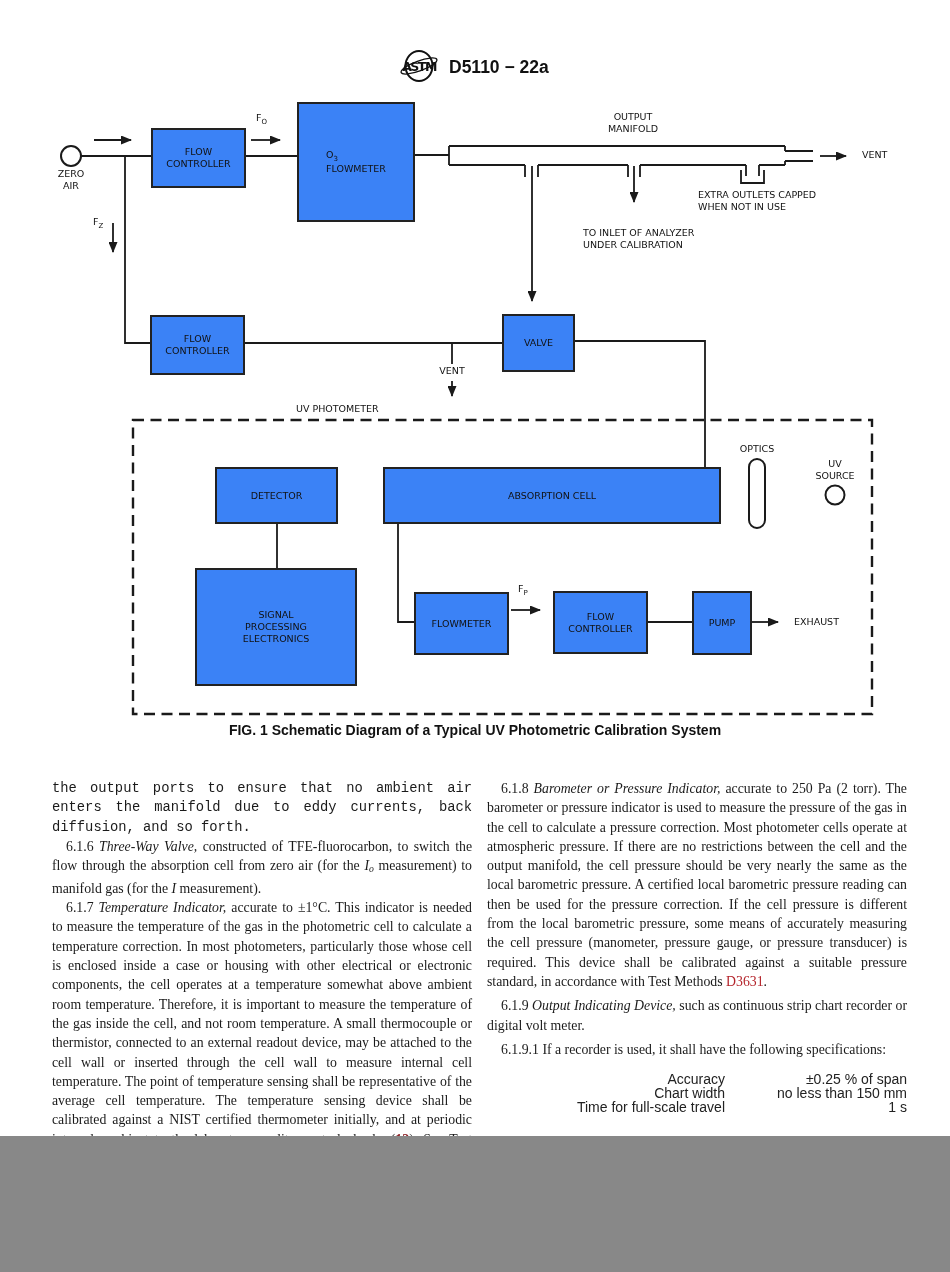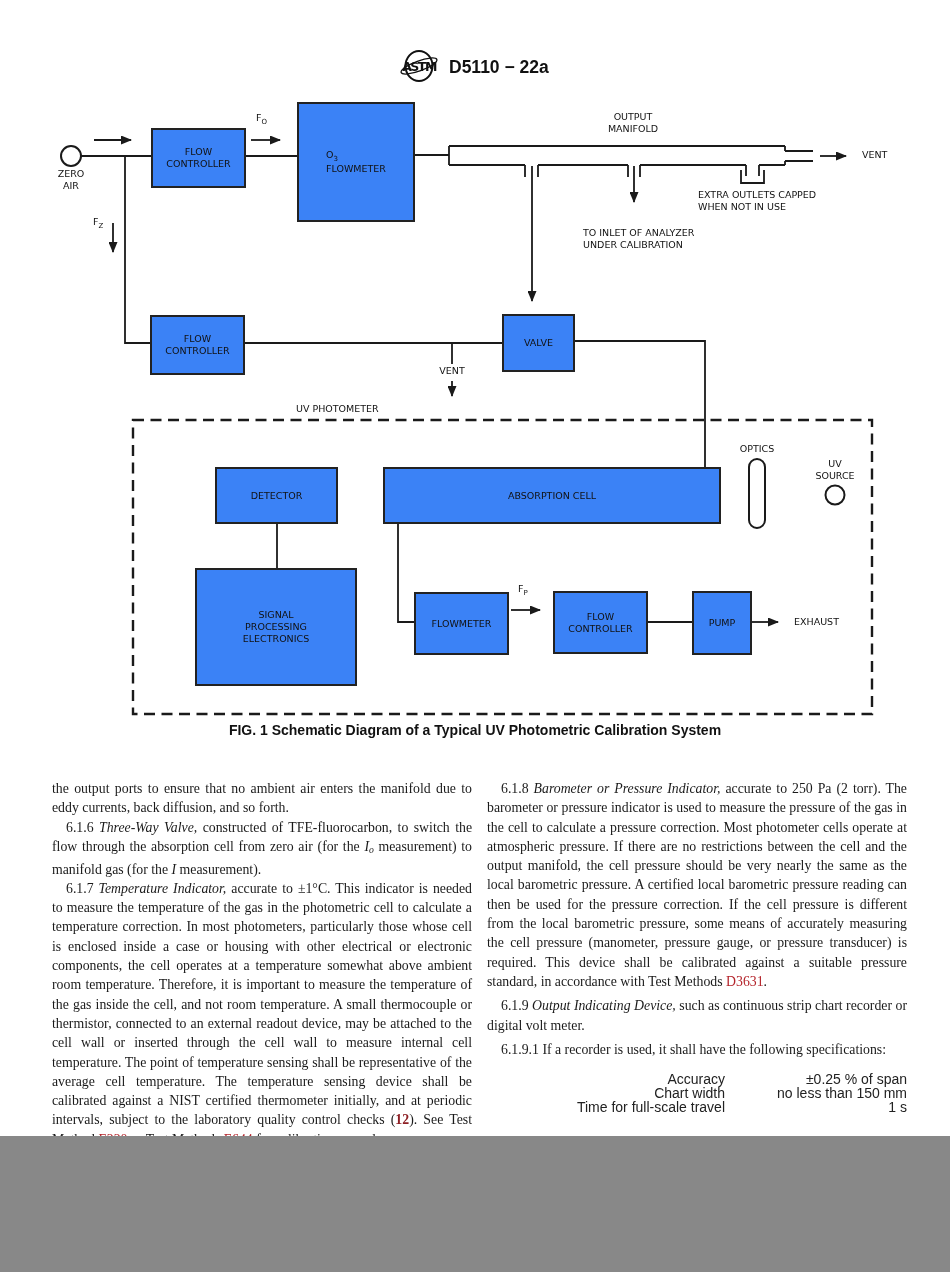--- a/index.html
+++ b/index.html
@@ -24,21 +24,21 @@
   .pre{white-space:pre-line;}
   .caption{position:absolute;left:0;top:722px;width:950px;text-align:center;
            font-family:"Liberation Sans",sans-serif;font-weight:bold;font-size:14px;color:#111;}
 
   
   .col{position:absolute;top:779px;width:420px;font-size:13.8px;line-height:19.3px;
        text-align:justify;}
   .col-left{left:52px;}
   .col-right{left:487px;}
   .para{margin:0;text-indent:14px;}
-  .para.noindent{text-indent:0;}
+  .para.noindent{text-indent:0;font-family:Liberation Mono, monospace;}
   .para.gap{margin-top:5px;}
   .s-i{font-style:italic;}
   .s-r{color:#b4232a;}
   .s-rb{color:#8d1f24;font-weight:bold;}
   .s-isub{font-style:italic;font-size:0.7em;vertical-align:-0.25em;}
 
   
   .spec{margin-top:13px;font-family:"Liberation Sans",sans-serif;font-size:14px;
         line-height:14px;color:#222;text-align:right;text-indent:0;}
   .spec-row{display:grid;grid-template-columns:238px auto;}

